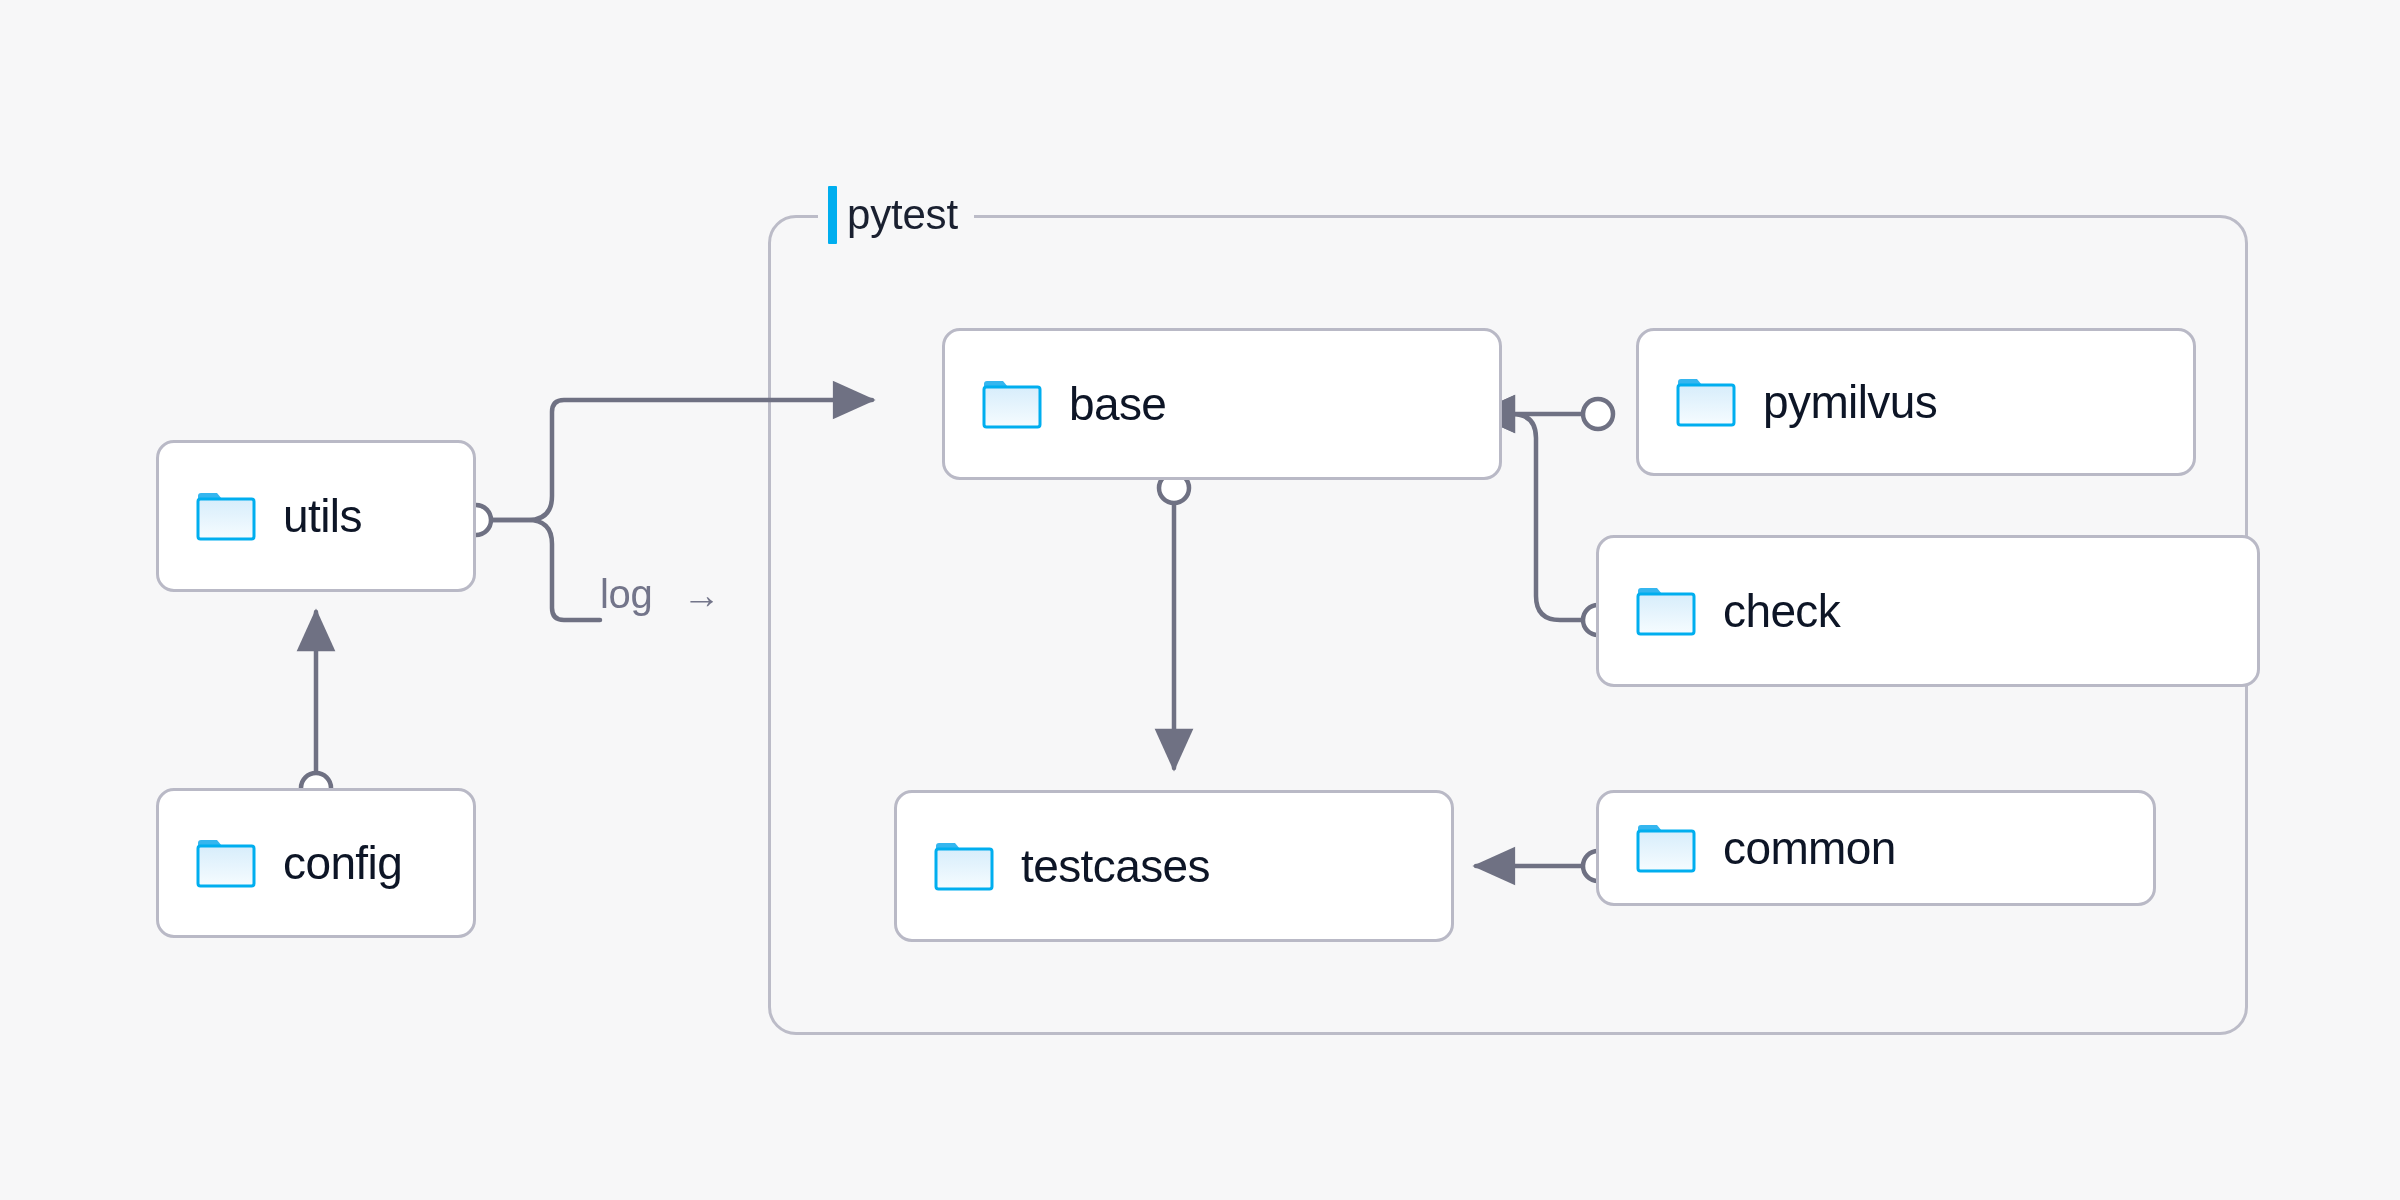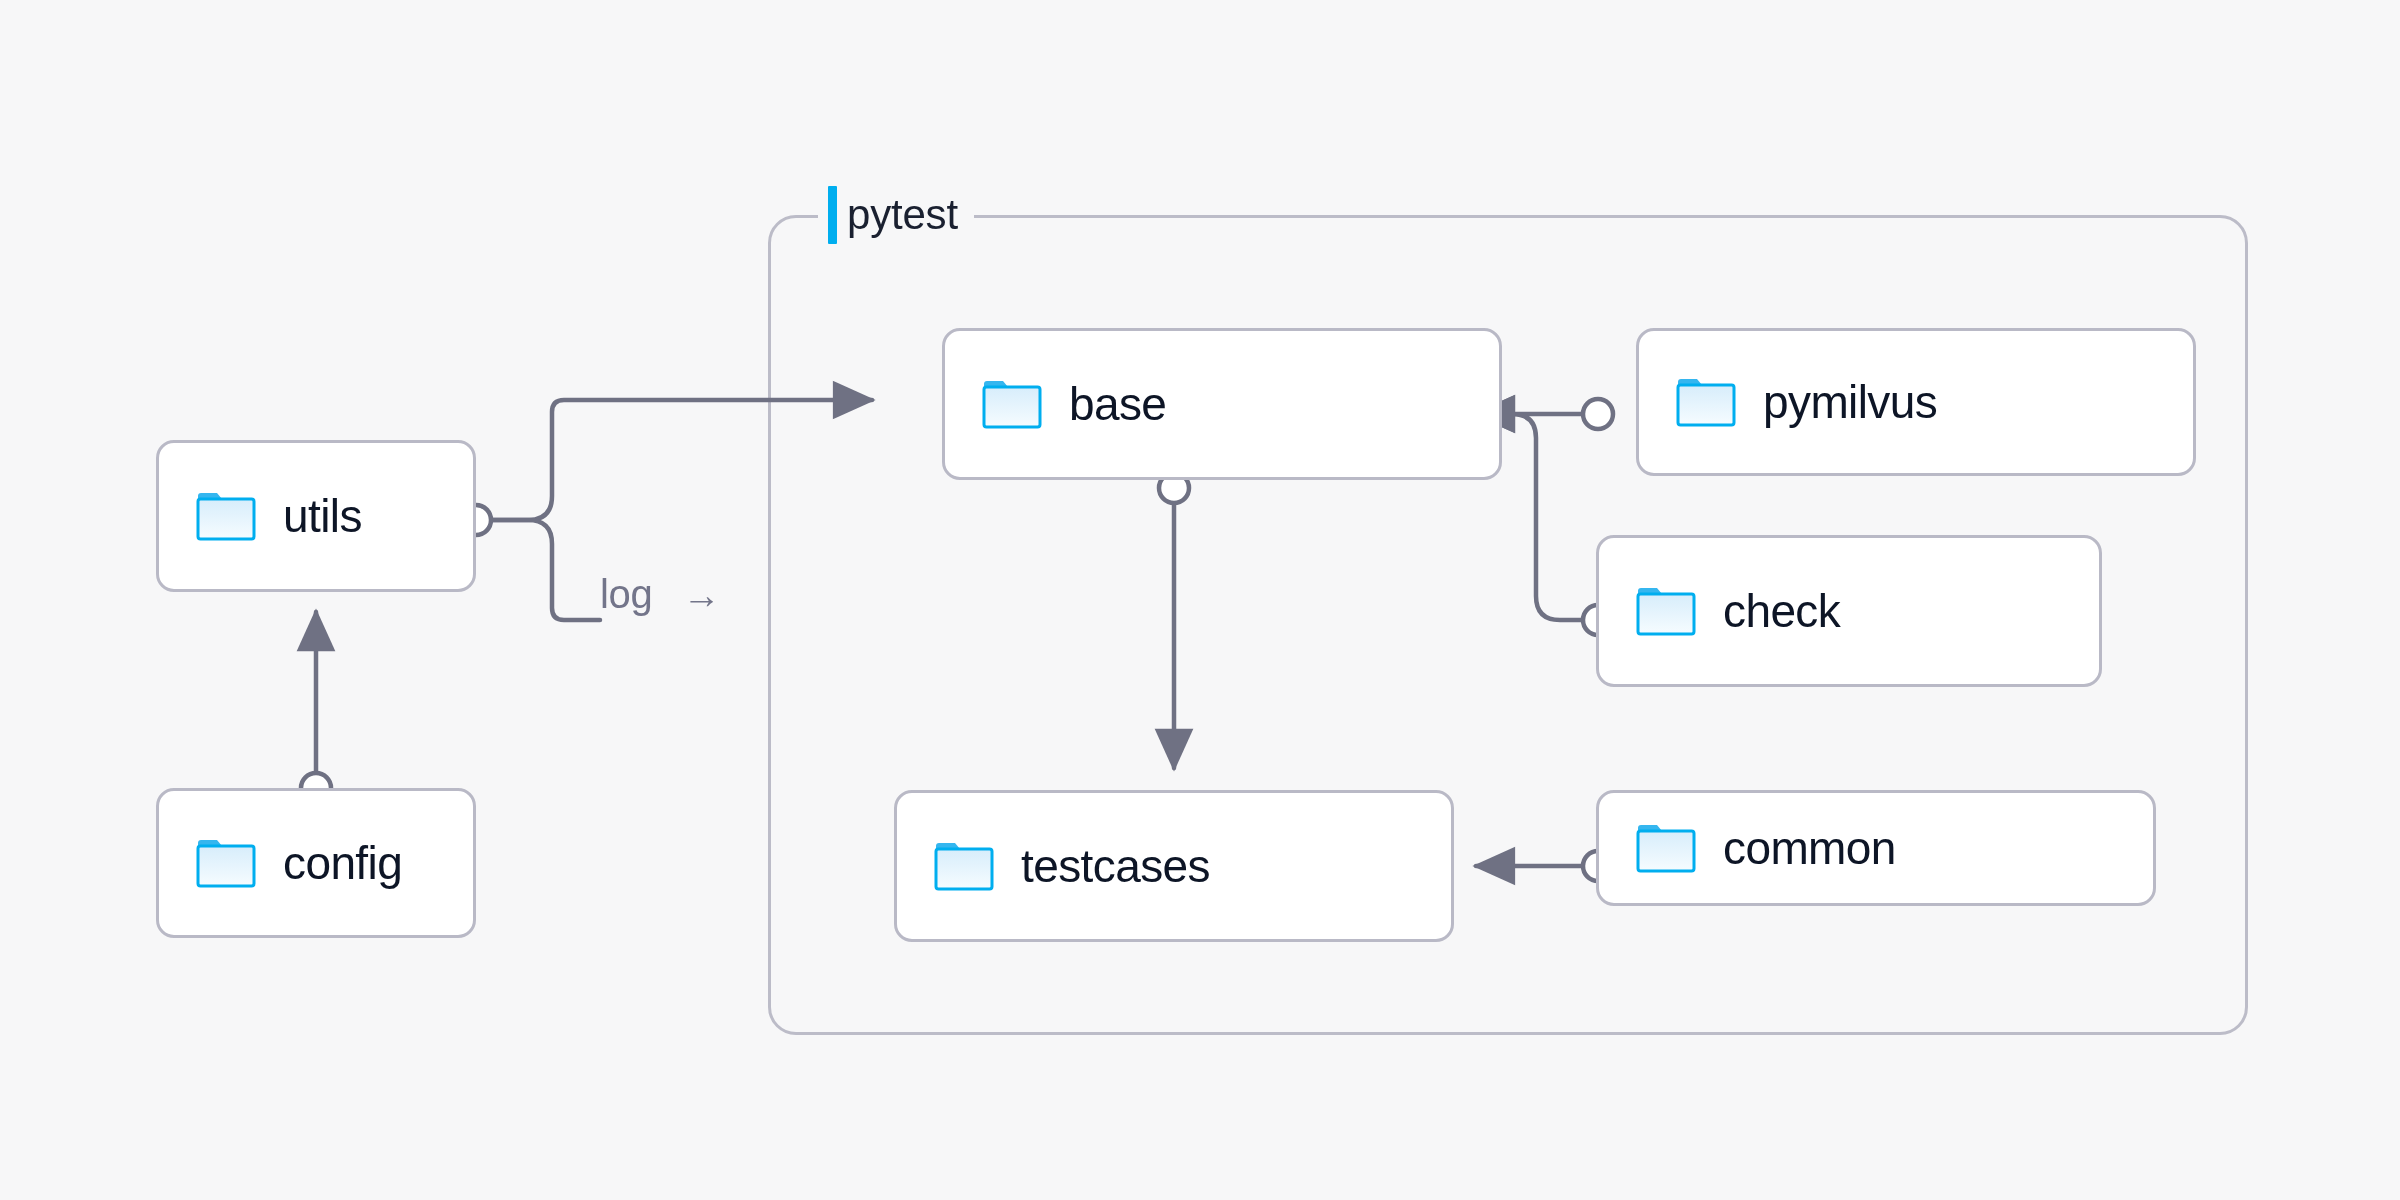--- a/index.html
+++ b/index.html
@@ -161,21 +161,21 @@
   </div>
 
   <div class="node" id="node-pymilvus" style="left: 1596px; top: 328px; width: 560px; height: 148px; margin-left: 40px;">
     <svg class="folder-icon" viewBox="0 0 62 52">
       <path d="M3,10 L3,6 Q3,3 6,3 L22,3 L27,9 L27,12 Z" fill="#35b6ef"></path>
       <rect x="3" y="9" width="56" height="40" rx="2.5" fill="url(#folderGrad)" stroke="#00aeef" stroke-width="3"></rect>
     </svg>
     <span class="node-label">pymilvus</span>
   </div>
 
-  <div class="node" id="node-check" style="left: 1596px; top: 535px; width: 506px; height: 152px;">
+  <div class="node" id="node-check" style="left: 1596px; top: 535px; width: 664px; height: 152px;">
     <svg class="folder-icon" viewBox="0 0 62 52">
       <path d="M3,10 L3,6 Q3,3 6,3 L22,3 L27,9 L27,12 Z" fill="#35b6ef"></path>
       <rect x="3" y="9" width="56" height="40" rx="2.5" fill="url(#folderGrad)" stroke="#00aeef" stroke-width="3"></rect>
     </svg>
     <span class="node-label">check</span>
   </div>
 
   <div class="node" id="node-common" style="left: 1596px; top: 790px; width: 560px; height: 116px;">
     <svg class="folder-icon" viewBox="0 0 62 52">
       <path d="M3,10 L3,6 Q3,3 6,3 L22,3 L27,9 L27,12 Z" fill="#35b6ef"></path>

